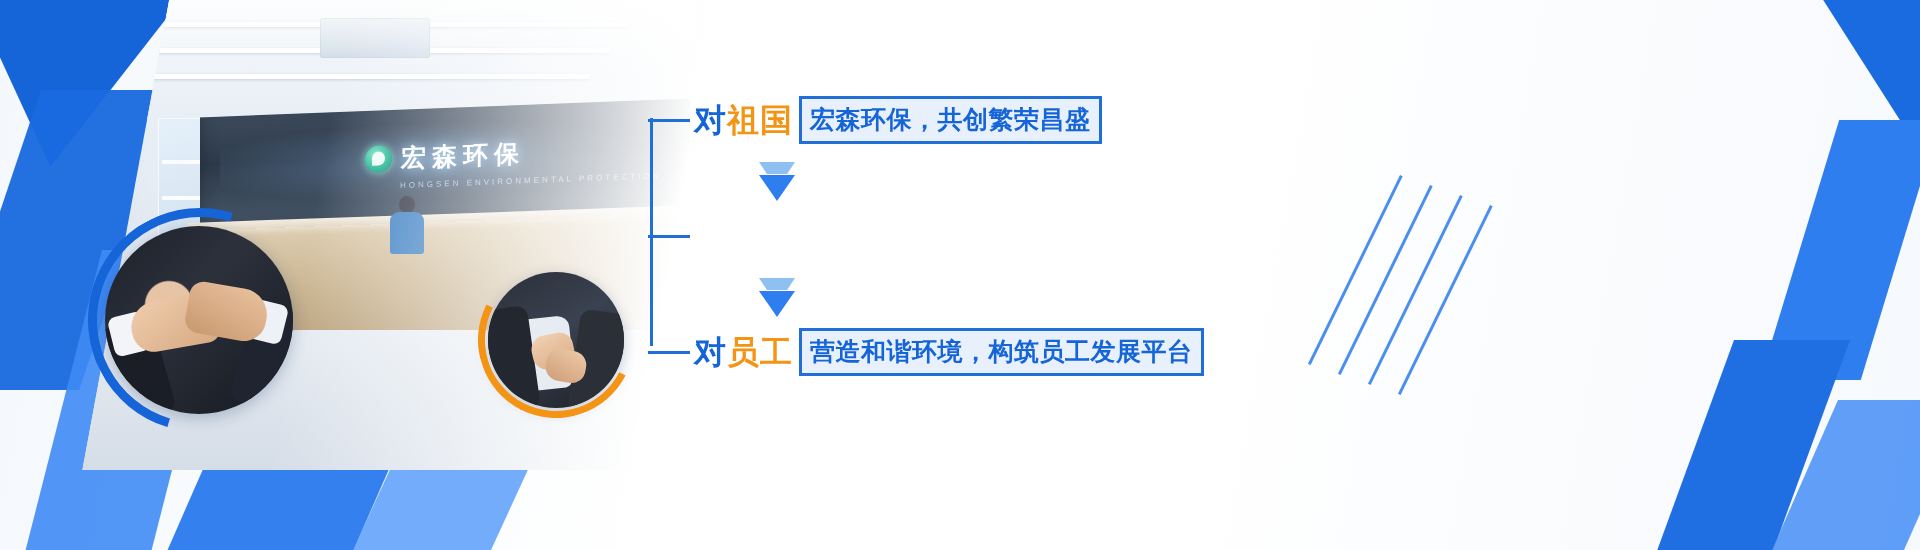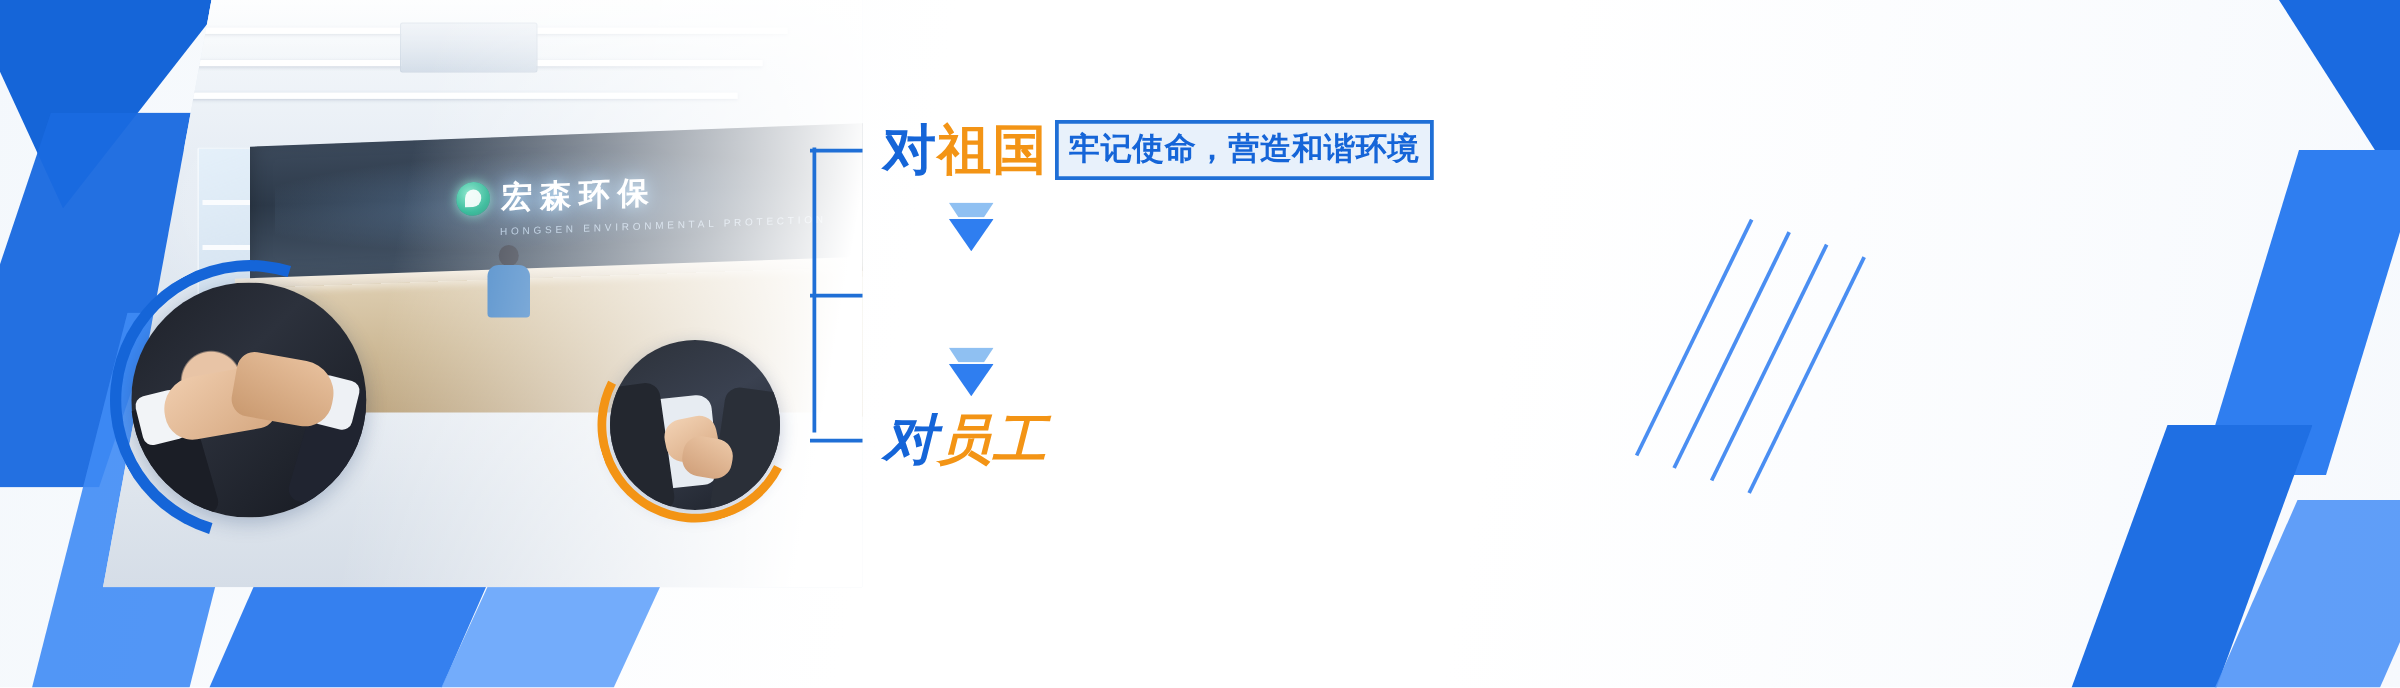--- a/index.html
+++ b/index.html
@@ -271,25 +271,25 @@
     position:absolute; left:648px; top:70px; width:720px; height:320px;
   }
   .spine {
     position:absolute; left:2px; top:48px; width:3px; height:228px; background:#1f6fd6;
   }
   .row {
     position:absolute; left:0; display:flex; align-items:center; height:56px;
   }
   .row-1 { top:22px; }
   .row-2 { top:138px; }
-  .row-3 { top:254px;font-style:italic; }
+  .row-3 { top:254px; }
   .tick { width:42px; height:3px; background:#1f6fd6; flex:0 0 auto; }
   .lead {
-    font-size:43px; font-weight:700; line-height:1; letter-spacing:1px;
-    white-space:nowrap; margin-left:16px;
+    font-size:32px; font-weight:700; line-height:1; letter-spacing:1px;
+    white-space:nowrap; margin-left:4px;
     font-family:"Liberation Sans", sans-serif;
     text-align:center;
   }
   .lead .c-blue { color:#1565d8; }
   .lead .c-orange { color:#f39415; }
   .tagbox {
     margin-left:6px;
     border:3px solid #1f6fd6;
     background:#e8f1fb;
     color:#1565d8;
@@ -389,21 +389,21 @@
   <div class="stripe" style="left:1490px;top:205px;height:210px;"></div>
 
   <div class="content">
     <div class="spine"></div>
 
     <div class="row row-1">
       <span class="tick"></span>
       <span class="lead">
         <span class="c-blue">对</span><span class="c-orange">祖国</span>
       </span>
-      <span class="tagbox">牢记使命，营造和谐环境</span>
+      <span class="tagbox">宏森环保，共创繁荣昌盛</span>
     </div>
 
     <div class="arrow arrow-1">
       <span class="cap"></span>
       <span class="body"></span>
     </div>
 
     <div class="row row-2">
       <span class="tick"></span>
     </div>
@@ -411,16 +411,17 @@
     <div class="arrow arrow-2">
       <span class="cap"></span>
       <span class="body"></span>
     </div>
 
     <div class="row row-3">
       <span class="tick"></span>
       <span class="lead">
         <span class="c-blue">对</span><span class="c-orange">员工</span>
       </span>
+      <span class="tagbox">营造和谐环境，构筑员工发展平台</span>
     </div>
   </div>
 
 </div>
 
 </body></html>

